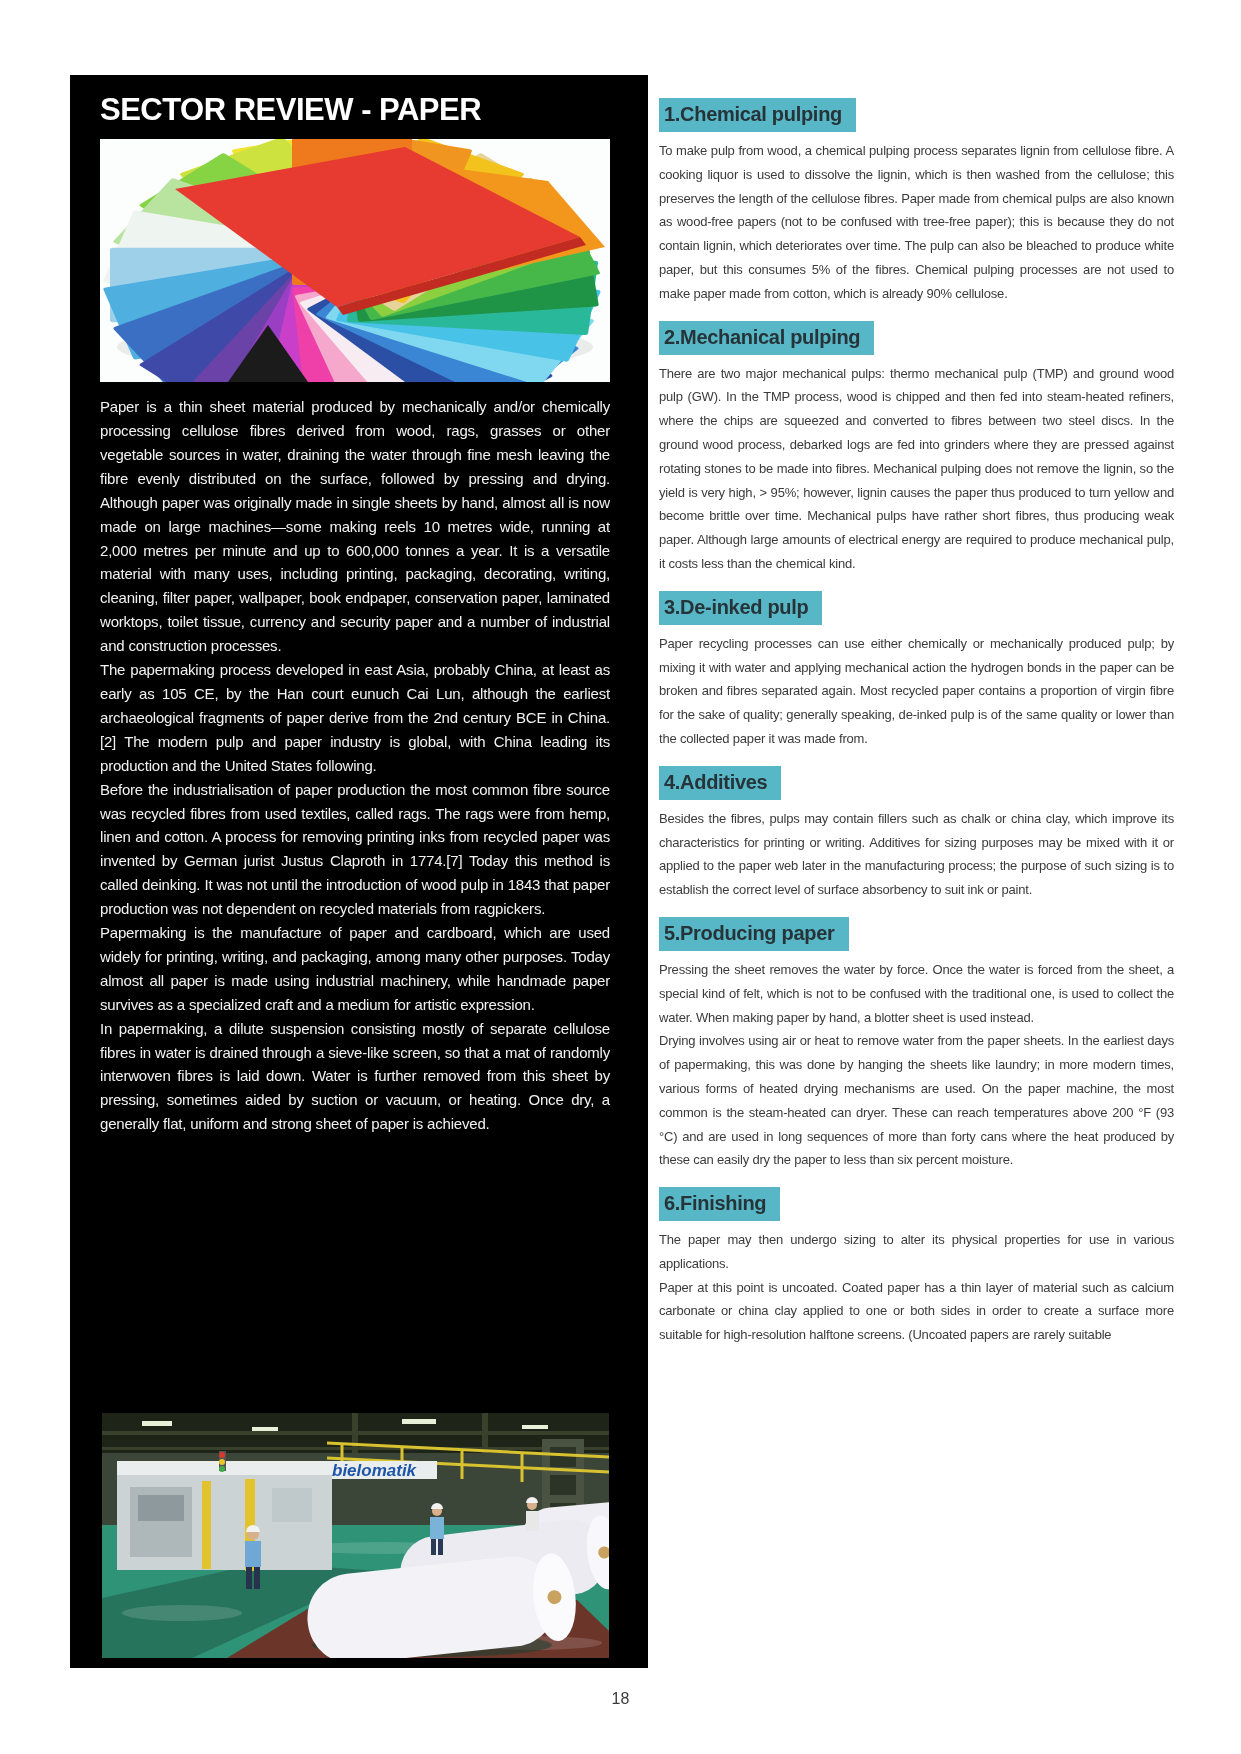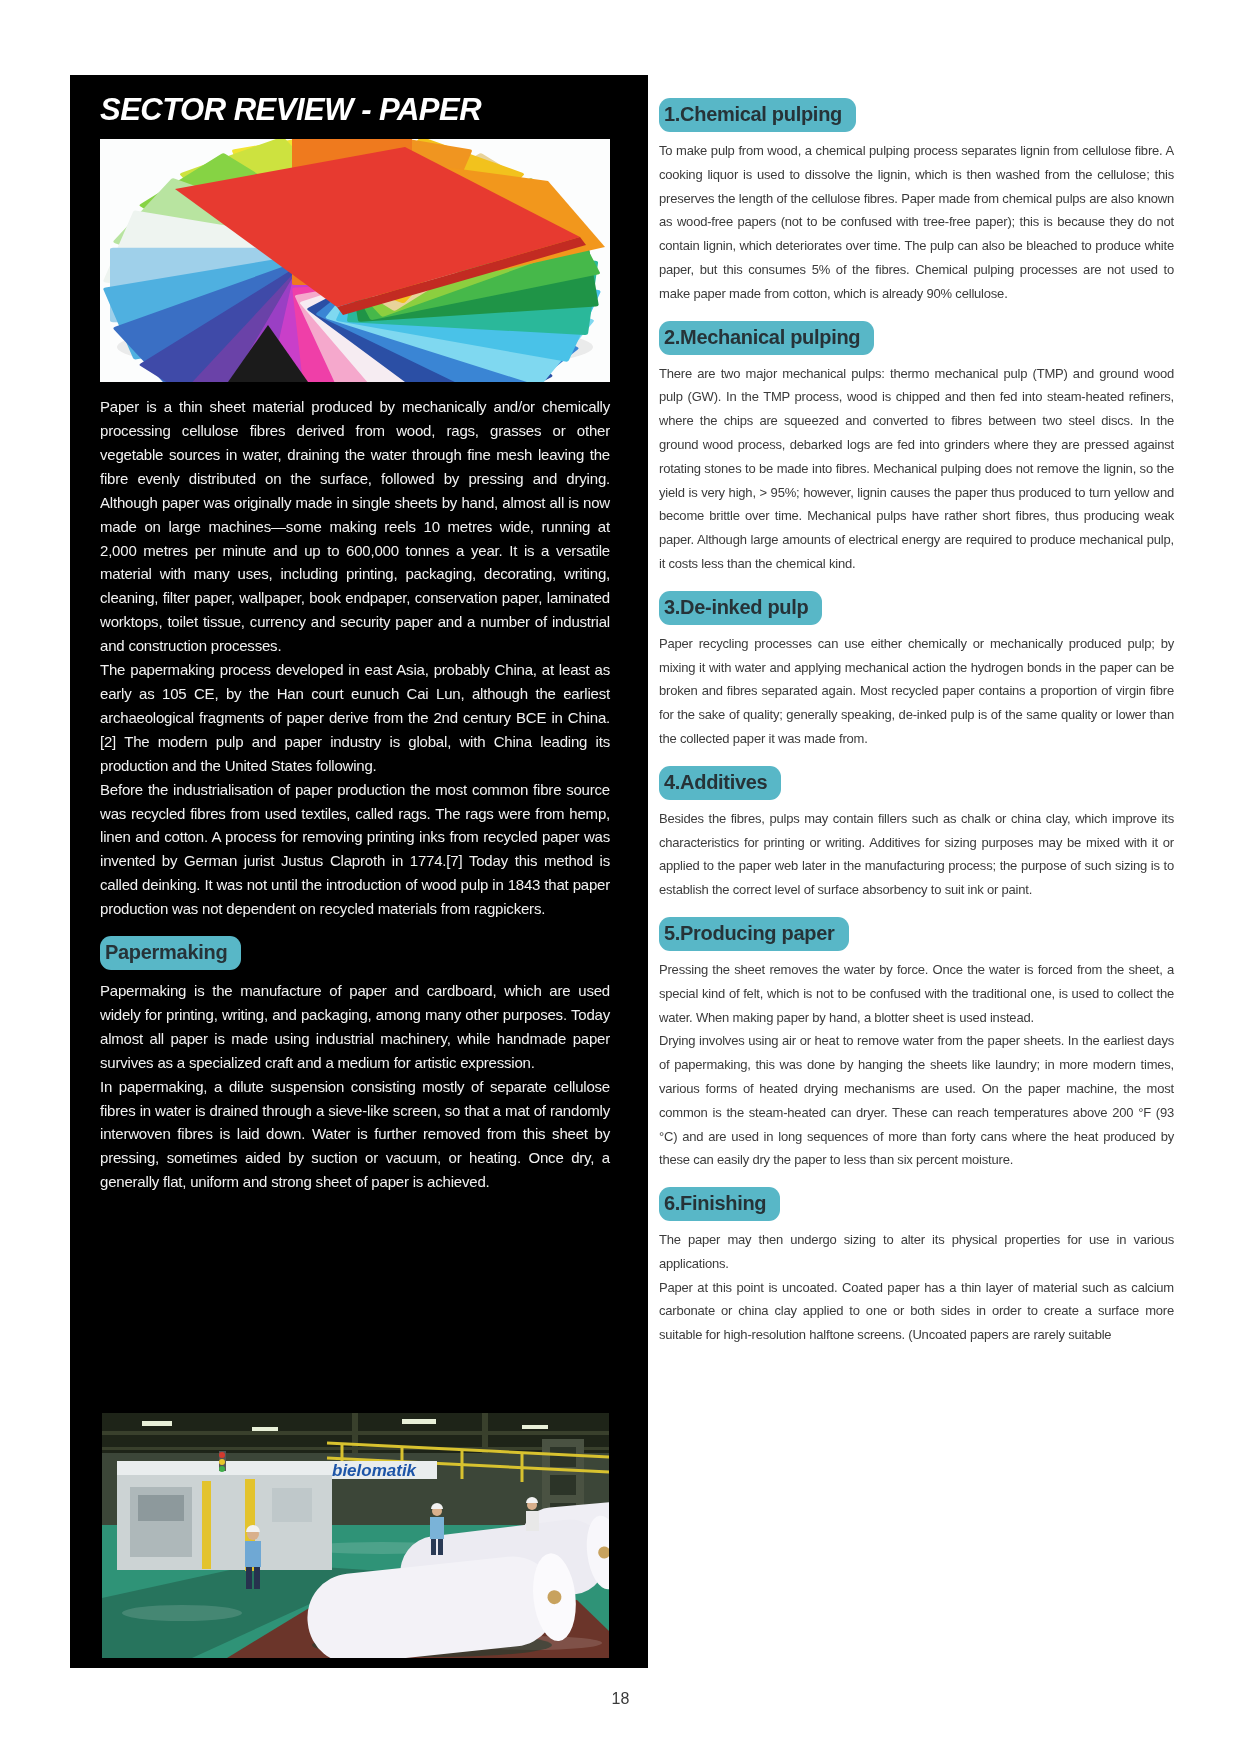--- a/index.html
+++ b/index.html
@@ -7,32 +7,32 @@
     width:1241px;height:1754px;background:#ffffff;position:relative;
     font-family:"Liberation Sans", sans-serif;
   }
   
   .left-panel{
     position:absolute;left:70px;top:75px;width:578px;height:1593px;
     background:#000;box-sizing:border-box;padding:12px 38px 0 30px;overflow:hidden;
   }
   .page-title{
     color:#ffffff;font-size:31px;font-weight:700;letter-spacing:-0.5px;
-    margin:6px 0 12px 0;line-height:1.1;font-style:italic;
+    margin:6px 0 12px 0;line-height:1.1;
   }
   .photo-top{width:510px;height:243px;margin:0 0 13px 0;}
   .photo-top svg,.photo-bottom svg{display:block;}
   p.lp{
     color:#f2f2f2;font-size:15px;line-height:23.9px;text-align:justify;
     margin:0;letter-spacing:-0.2px;
   }
   .hbox-wrap{margin:15px 0 9px 0;}
   .hbox{
     display:table;background:#58b7c7;color:#263338;font-weight:700;
-    font-size:20px;line-height:1.15;padding:5px 14px 6px 5px;letter-spacing:-0.3px;border-radius:11px;
+    font-size:20px;line-height:1.15;padding:5px 14px 6px 5px;letter-spacing:-0.3px;
   }
   .photo-bottom{
     position:absolute;left:32px;bottom:10px;width:507px;height:245px;background:#123;
   }
   
   .right-col{position:absolute;left:659px;top:98px;width:515px;}
   .rsec{margin-top:15px;}
   .rsec:first-child{margin-top:0;}
   .rsec .hbox{margin-bottom:7px;}
   p.rp{
@@ -144,23 +144,20 @@
       <polygon points="75,50 305,8 480,98 237,168" fill="#e73a30"></polygon>
       <polygon points="237,168 480,98 486,106 243,176" fill="#c22b22"></polygon>
     </svg>
   </div>
 
   <p class="lp">Paper is a thin sheet material produced by mechanically and/or chemically processing cellulose fibres derived from wood, rags, grasses or other vegetable sources in water, draining the water through fine mesh leaving the fibre evenly distributed on the surface, followed by pressing and drying. Although paper was originally made in single sheets by hand, almost all is now made on large machines—some making reels 10 metres wide, running at 2,000 metres per minute and up to 600,000 tonnes a year. It is a versatile material with many uses, including printing, packaging, decorating, writing, cleaning, filter paper, wallpaper, book endpaper, conservation paper, laminated worktops, toilet tissue, currency and security paper and a number of industrial and construction processes.</p>
   <p class="lp">The papermaking process developed in east Asia, probably China, at least as early as 105 CE, by the Han court eunuch Cai Lun, although the earliest archaeological fragments of paper derive from the 2nd century BCE in China.[2] The modern pulp and paper industry is global, with China leading its production and the United States following.</p>
 
   <p class="lp">Before the industrialisation of paper production the most common fibre source was recycled fibres from used textiles, called rags. The rags were from hemp, linen and cotton.  A process for removing printing inks from recycled paper was invented by German jurist Justus Claproth in 1774.[7] Today this method is called deinking. It was not until the introduction of wood pulp in 1843 that paper production was not dependent on recycled materials from ragpickers.</p>
 
-  <div class="hbox-wrap">
-      <div class="hbox">Papermaking</div>
-    </div>
   <p class="lp">Papermaking is the manufacture of paper and cardboard, which are used widely for printing, writing, and packaging, among many other purposes. Today almost all paper is made using industrial machinery, while handmade paper survives as a specialized craft and a medium for artistic expression.</p>
   <p class="lp">In papermaking, a dilute suspension consisting mostly of separate cellulose fibres in water is drained through a sieve-like screen, so that a mat of randomly interwoven fibres is laid down. Water is further removed from this sheet by pressing, sometimes aided by suction or vacuum, or heating. Once dry, a generally flat, uniform and strong sheet of paper is achieved.</p>
 
   <div class="photo-bottom">
     <svg viewBox="0 0 507 245" width="507" height="245">
       <rect width="507" height="245" fill="#1e2418"></rect>
       <g fill="#39402c">
           <rect x="0" y="18" width="507" height="4"></rect>
           <rect x="0" y="34" width="507" height="3"></rect>
           <rect x="250" y="0" width="6" height="40"></rect>

